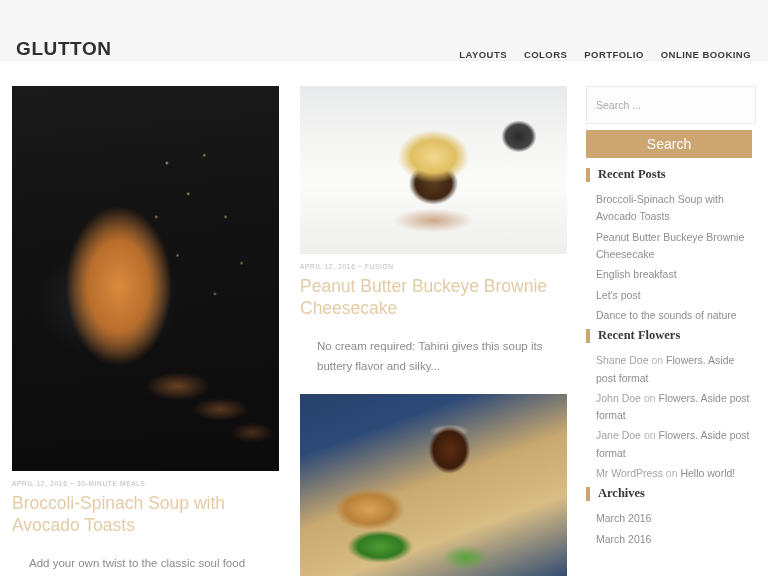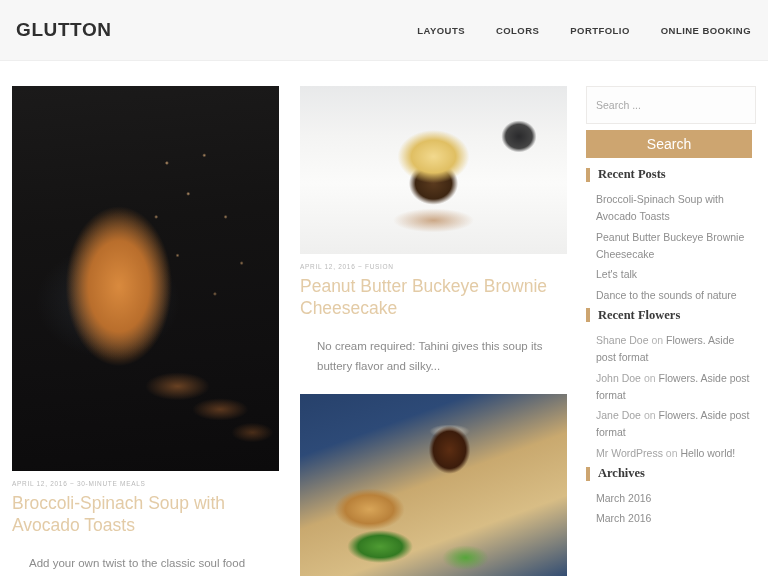--- a/index.html
+++ b/index.html
@@ -13,36 +13,36 @@
     font-family: "Liberation Sans", sans-serif;
   }
 
   
   .site-header {
     width: 768px;
     height: 61px;
     background: #f7f7f7;
     border-bottom: 1px solid #eeeeee;
     display: flex;
-    align-items: center;
+    align-items: flex-end;
     justify-content: space-between;
     padding: 0 17px 0 16px;
   }
   .site-logo {
     font-family: "Liberation Sans Narrow", "Liberation Sans", sans-serif;
     font-size: 19px;
     font-weight: bold;
     letter-spacing: 0.6px;
     color: #2f2f2f;
     white-space: nowrap;
   }
   .main-nav {
     display: flex;
     align-items: center;
-    gap: 31px;
+    gap: 17px;
   }
   .nav-item {
     font-size: 9.5px;
     font-weight: bold;
     letter-spacing: 0.45px;
     color: #3b3b3b;
     white-space: nowrap;
     cursor: pointer;
   }
 
@@ -237,21 +237,22 @@
     </form>
 
     <div class="widget">
       <h3 class="widget-title">
         <span class="widget-bar"></span>
         <span>Recent Posts</span>
       </h3>
       <ul class="widget-list">
         <li>Broccoli-Spinach Soup with Avocado Toasts</li>
         <li>Peanut Butter Buckeye Brownie Cheesecake</li>
-        <li>Let's talk</li>
+        <li>English breakfast</li>
+        <li>Let's post</li>
         <li>Dance to the sounds of nature</li>
       </ul>
     </div>
 
     <div class="widget">
       <h3 class="widget-title">
         <span class="widget-bar"></span>
         <span>Recent Flowers</span>
       </h3>
       <ul class="widget-list">

